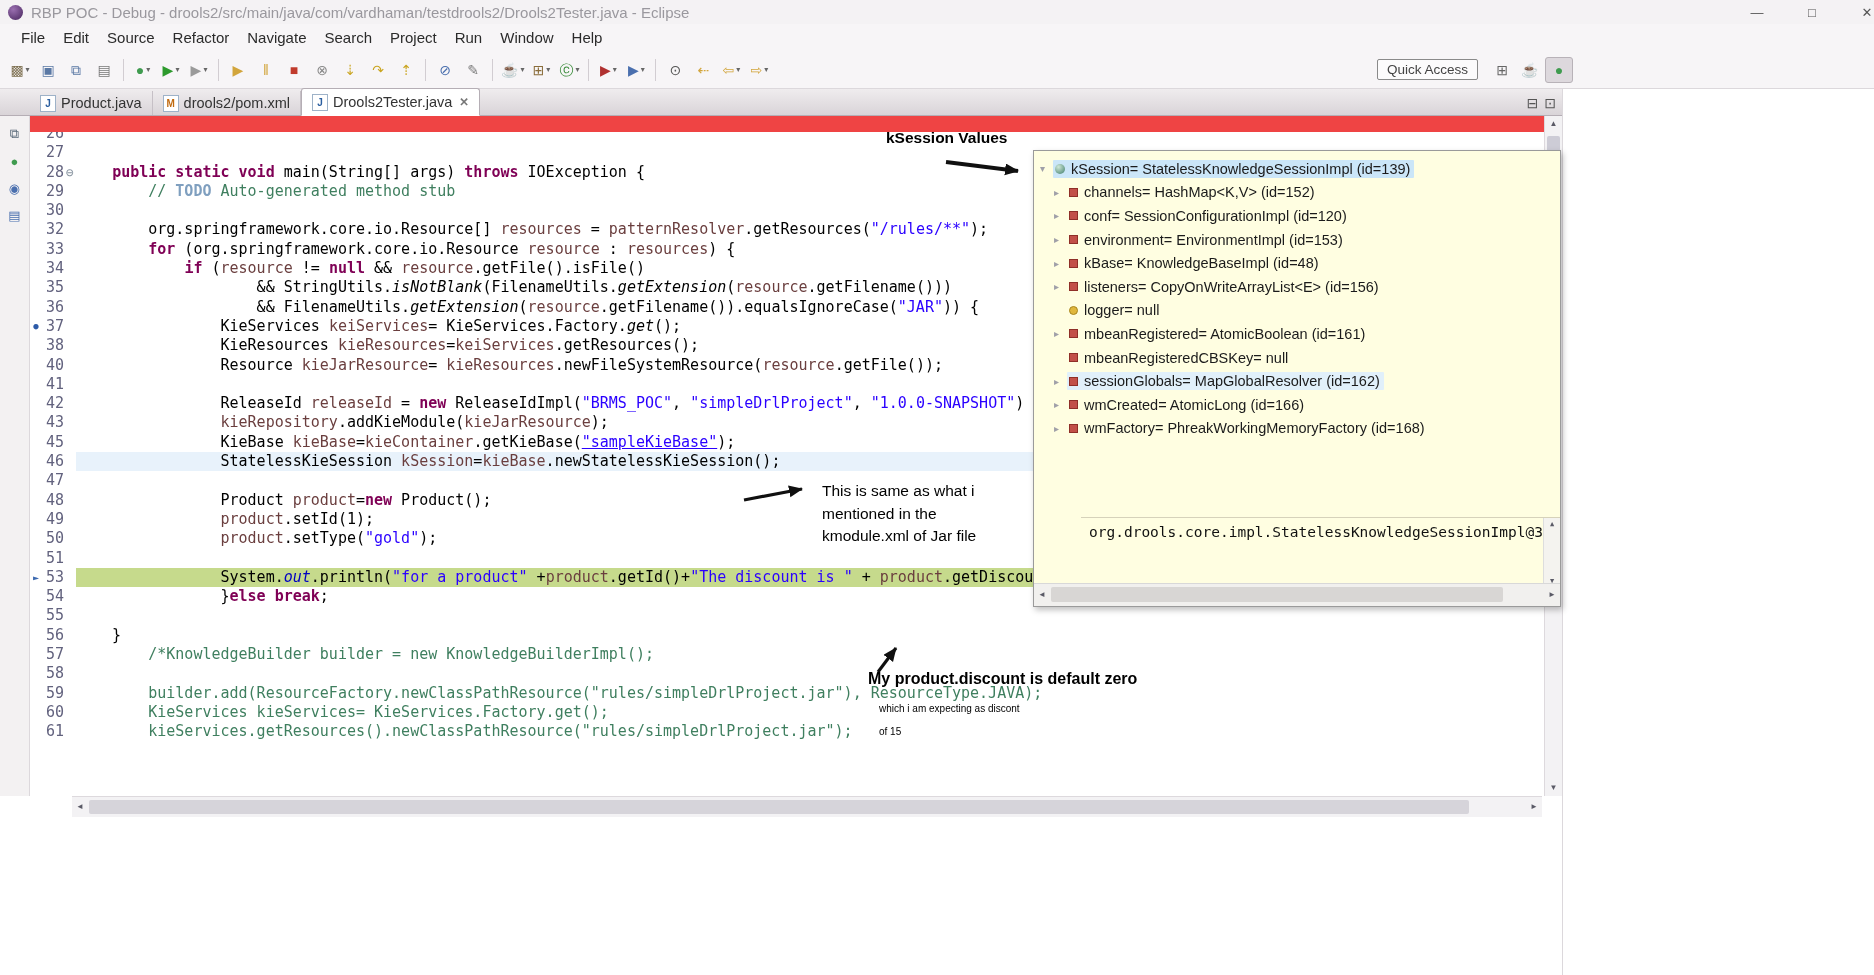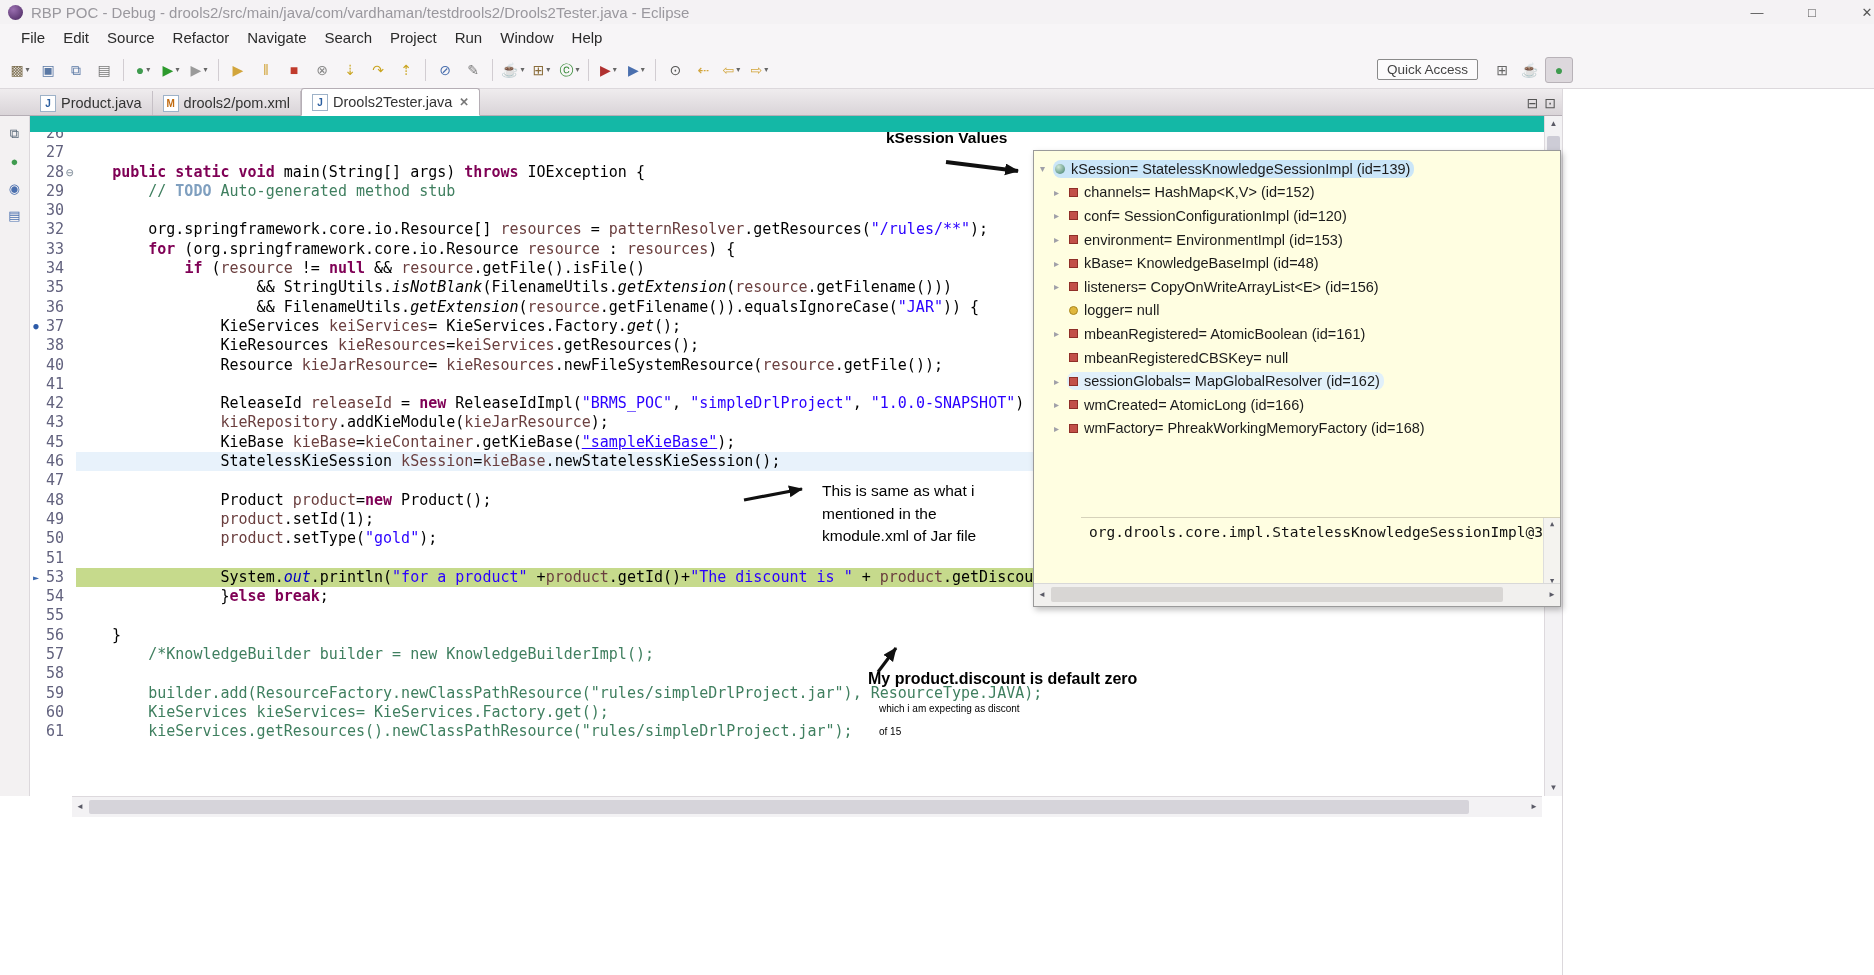--- a/index.html
+++ b/index.html
@@ -1,16 +1,16 @@
 <!DOCTYPE html>
 <html><head>
 <meta charset="utf-8">
 <style>
   html,body{margin:0;padding:0;background:#ffffff;}
-  #window{position:relative;width:1874px;height:975px;background:#14b8a6;overflow:hidden;
+  #window{position:relative;width:1874px;height:975px;background:#ef4444;overflow:hidden;
           font-family:"Liberation Sans",sans-serif;-webkit-font-smoothing:antialiased;}
 
   
   .titlebar{position:absolute;left:0;top:0;width:1874px;height:24px;background:#f4f2f4;
             display:flex;align-items:center;overflow:hidden;border-bottom:1px solid #e6e2e6;}
   .appicon{width:15px;height:15px;border-radius:50%;margin:0 8px 0 8px;
            background:radial-gradient(circle at 35% 30%,#9a6fb0,#46245c);}
   .title-text{font-size:15px;color:#9a989e;white-space:nowrap;}
   .winctl{position:absolute;right:-6px;top:0;height:24px;display:flex;align-items:center;}
   .wbtn{width:26px;text-align:center;color:#555;font-size:13px;margin-left:29px;cursor:default;}
@@ -95,21 +95,21 @@
           font-size:8px;line-height:20px;}
   .hthumb{position:absolute;left:17px;top:3px;height:14px;width:1380px;background:#d6d4da;border-radius:2px;}
 
   
   .popup{position:absolute;left:1033px;top:150px;width:528px;height:457px;background:#fffee1;
          border:1px solid #9a9a9a;box-shadow:2px 3px 6px rgba(0,0,0,.25);box-sizing:border-box;z-index:30;}
   .ptree{height:360px;overflow:hidden;padding-top:6px;}
   .prow{display:flex;align-items:center;height:23.6px;padding-left:6px;font-size:14.5px;color:#1b1b1b;}
   .prow:not(.root){padding-left:20px;}
   .chev{width:13px;color:#a0a0a8;font-size:10px;flex:none;}
-  .plbl{display:flex;align-items:center;padding:1px 4px 1px 2px;border-radius:8px;text-align:center;}
+  .plbl{display:flex;align-items:center;padding:1px 4px 1px 2px;border-radius:1px;text-align:center;}
   .plbl.sel{background:#cbe6f8;}
   .plbl.hov{background:#e1f0fa;}
   .pic{width:10px;height:10px;margin-right:6px;flex:none;}
   .pic.orb{border-radius:50%;background:radial-gradient(circle at 35% 30%,#cfe8d8,#3e7d6a);}
   .pic.redsq{width:9px;height:9px;background:#c25048;border:1px solid #8f2f28;box-sizing:border-box;}
   .pic.gold{width:9px;height:9px;border-radius:50%;background:#e0b73c;border:1px solid #a8861f;box-sizing:border-box;}
   .pdetail{height:70px;border-top:1px solid #d6d2ba;position:relative;box-sizing:border-box;
            font-family:"DejaVu Sans Mono",monospace;font-size:14.5px;color:#111;padding:6px 24px 0 8px;
            white-space:nowrap;overflow:hidden;margin-left:47px;}
   .dscroll{position:absolute;right:0;top:0;width:17px;height:100%;background:#f4f3ef;border-left:1px solid #ddd;box-sizing:border-box;}

